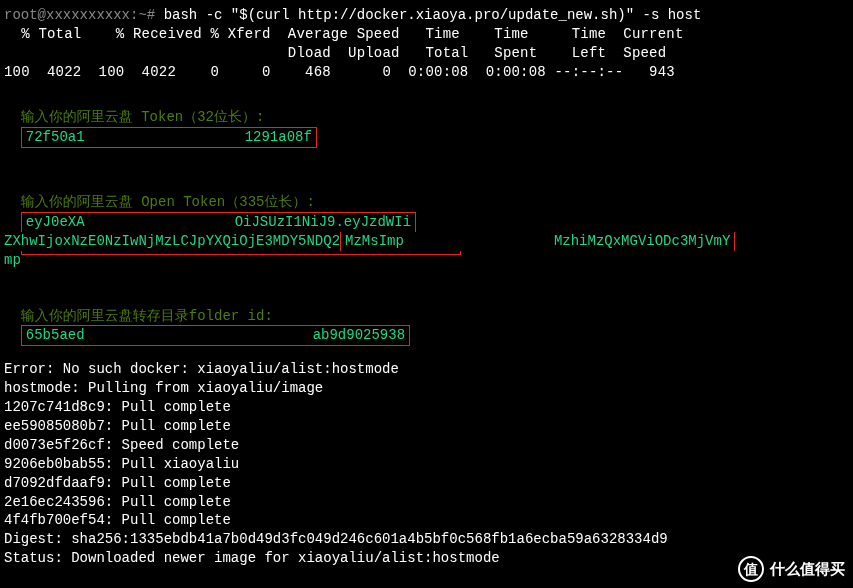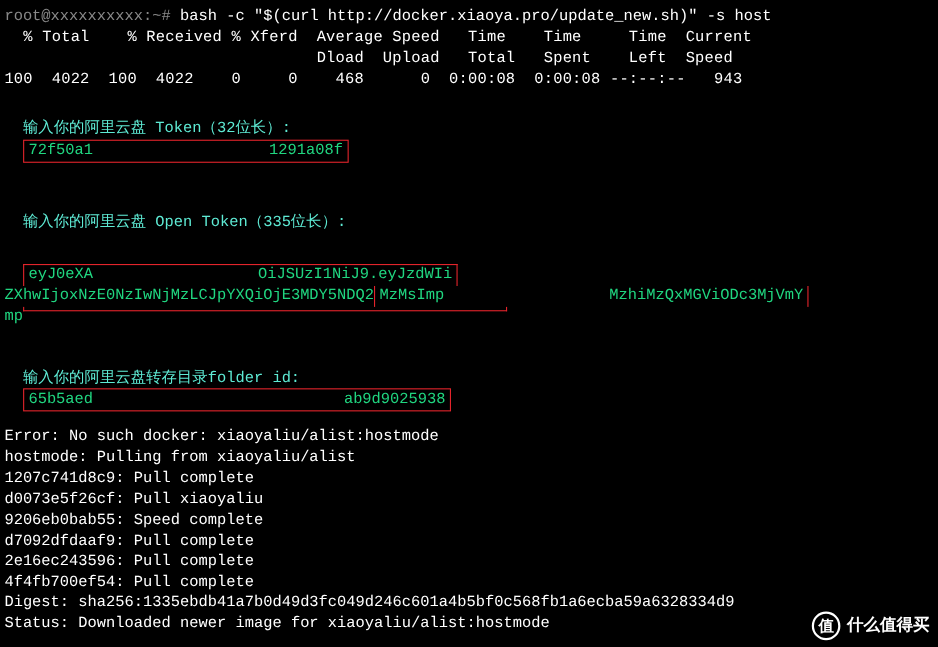--- a/index.html
+++ b/index.html
@@ -10,21 +10,21 @@
     font-size: 14px;
     line-height: 1.35;
     width: 853px;
     height: 588px;
     overflow: hidden;
     position: relative;
     padding: 6px 4px;
   }
   .line { white-space: pre; }
   .dim { color: #888; margin-top: 20px; }
-  .green { color: #5eead4; }
+  .green { color: #4d7c0f; }
   .grn-bright { color: #20d680; }
   .red-box {
     border: 1.5px solid #e3242b;
     padding: 0 4px;
     display: inline-block;
   }
   .obscured {
     display: inline-block;
     width: 160px;
   }
@@ -67,40 +67,41 @@
 
 <div class="line">
   <span class="green">输入你的阿里云盘 Token（32位长）:</span>
   <span class="red-box"><span class="grn-bright">72f50a1</span><span class="obscured"></span><span class="grn-bright">1291a08f</span></span>
 </div>
 
 <div style="height:26px"></div>
 
 <div class="line">
   <span class="green">输入你的阿里云盘 Open Token（335位长）:</span>
-  <span class="red-box" style="border-bottom:none;margin-top:28px;"><span class="grn-bright">eyJ0eXA</span><span style="display:inline-block;width:150px"></span><span class="grn-bright">OiJSUzI1NiJ9.eyJzdWIi</span></span>
+  <span class="red-box" style="border-bottom:none;"><span class="grn-bright">eyJ0eXA</span><span style="display:inline-block;width:150px"></span><span class="grn-bright">OiJSUzI1NiJ9.eyJzdWIi</span></span>
 </div>
 <div class="line"><span class="grn-bright">ZXhwIjoxNzE0NzIwNjMzLCJpYXQiOjE3MDY5NDQ2</span><span class="red-box" style="border-top:none;border-bottom:none;"><span class="grn-bright">MzMsImp</span><span style="display:inline-block;width:150px"></span><span class="grn-bright">MzhiMzQxMGViODc3MjVmY</span></span></div>
 <div class="line"><span class="grn-bright">mp</span><span class="red-box" style="border-top:none;display:inline-block;width:440px;height:4px;vertical-align:top;"></span></div>
 
 <div style="height:18px"></div>
 
 <div class="line">
   <span class="green">输入你的阿里云盘转存目录folder id:</span>
   <span class="red-box"><span class="grn-bright">65b5aed</span><span style="display:inline-block;width:228px"></span><span class="grn-bright">ab9d9025938</span></span>
 </div>
 
 <div style="height:14px"></div>
 
 <div class="line">Error: No such docker: xiaoyaliu/alist:hostmode</div>
-<div class="line">hostmode: Pulling from xiaoyaliu/alist</div>
+<div class="line">hostmode: Pulling from xiaoyaliu/image</div>
 <div id="layers">
     <div class="line">1207c741d8c9: Pull complete</div>
-    <div class="line">d0073e5f26cf: Pull xiaoyaliu</div>
-    <div class="line">9206eb0bab55: Speed complete</div>
+    <div class="line">ee59085080b7: Pull complete</div>
+    <div class="line">d0073e5f26cf: Speed complete</div>
+    <div class="line">9206eb0bab55: Pull xiaoyaliu</div>
     <div class="line">d7092dfdaaf9: Pull complete</div>
     <div class="line">2e16ec243596: Pull complete</div>
     <div class="line">4f4fb700ef54: Pull complete</div>
   </div>
 <div class="line">Digest: sha256:1335ebdb41a7b0d49d3fc049d246c601a4b5bf0c568fb1a6ecba59a6328334d9</div>
 <div class="line">Status: Downloaded newer image for xiaoyaliu/alist:hostmode</div>
 
 <div class="watermark">
   <div class="wm-badge">值</div>
   <span>什么值得买</span>

